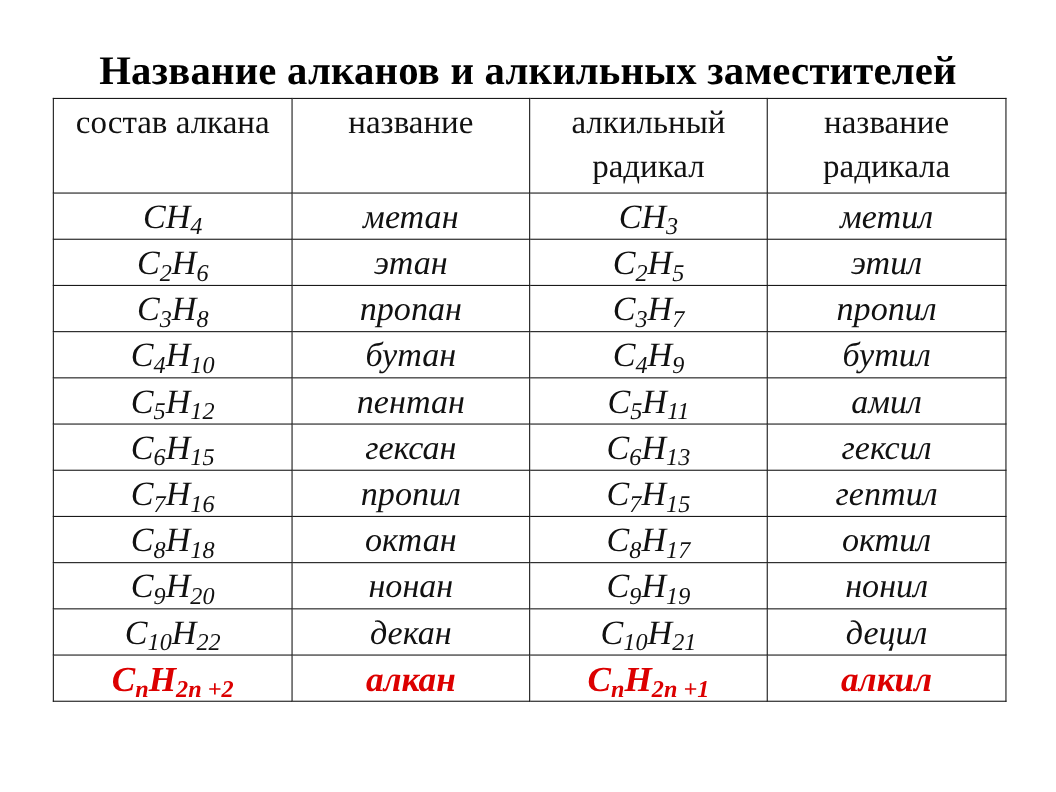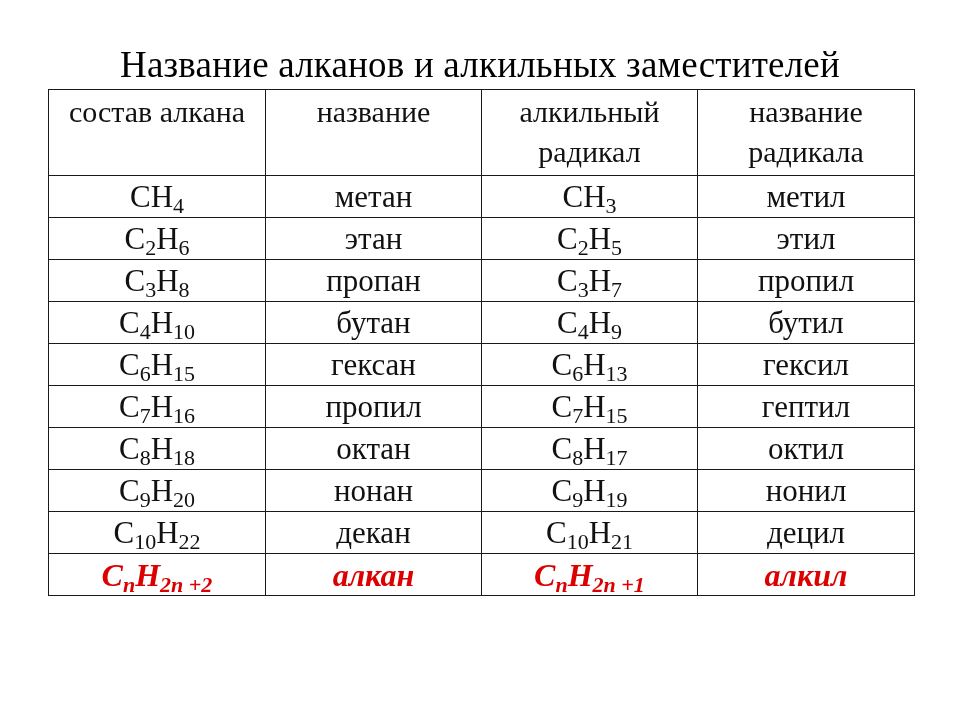--- a/index.html
+++ b/index.html
@@ -14,21 +14,21 @@
     overflow: hidden;
     font-family: "Liberation Serif", "DejaVu Serif", serif;
     color: #111111;
   }
   .page-title {
     position: absolute;
     left: 0;
     top: 40px;
     width: 960px;
     text-align: center;
-    font-weight: normal;
+    font-weight: bold;
     font-size: 37px;
     line-height: 50px;
     letter-spacing: 0.2px;
     color: #000000;
     transform: scaleX(1.0);
   }
   table.alkanes {
     position: absolute;
     left: 48px;
     top: 89px;
@@ -50,20 +50,21 @@
     font-size: 30px;
     line-height: 40px;
     vertical-align: top;
     padding-top: 2px;
     margin-left: 25px;
   }
   table.alkanes td {
     height: 41px;
     font-size: 31px;
     line-height: 40px;
+    font-style: italic;
   }
   col.c1 { width: 217px; }
   col.c2 { width: 216px; }
   col.c3 { width: 216px; }
   col.c4 { width: 217px; }
 
   .formula sub {
     font-size: 22px;
     vertical-align: -6px;
     line-height: 0;
@@ -119,20 +120,26 @@
       <td class="formula"><span>C</span><sub>3</sub><span>H</span><sub>7</sub></td>
       <td>пропил</td>
     </tr>
     <tr>
       <td class="formula"><span>C</span><sub>4</sub><span>H</span><sub>10</sub></td>
       <td>бутан</td>
       <td class="formula"><span>C</span><sub>4</sub><span>H</span><sub>9</sub></td>
       <td>бутил</td>
     </tr>
     <tr>
+      <td class="formula"><span>C</span><sub>5</sub><span>H</span><sub>12</sub></td>
+      <td>пентан</td>
+      <td class="formula"><span>C</span><sub>5</sub><span>H</span><sub>11</sub></td>
+      <td>амил</td>
+    </tr>
+    <tr>
       <td class="formula"><span>C</span><sub>6</sub><span>H</span><sub>15</sub></td>
       <td>гексан</td>
       <td class="formula"><span>C</span><sub>6</sub><span>H</span><sub>13</sub></td>
       <td>гексил</td>
     </tr>
     <tr>
       <td class="formula"><span>C</span><sub>7</sub><span>H</span><sub>16</sub></td>
       <td>пропил</td>
       <td class="formula"><span>C</span><sub>7</sub><span>H</span><sub>15</sub></td>
       <td>гептил</td>

